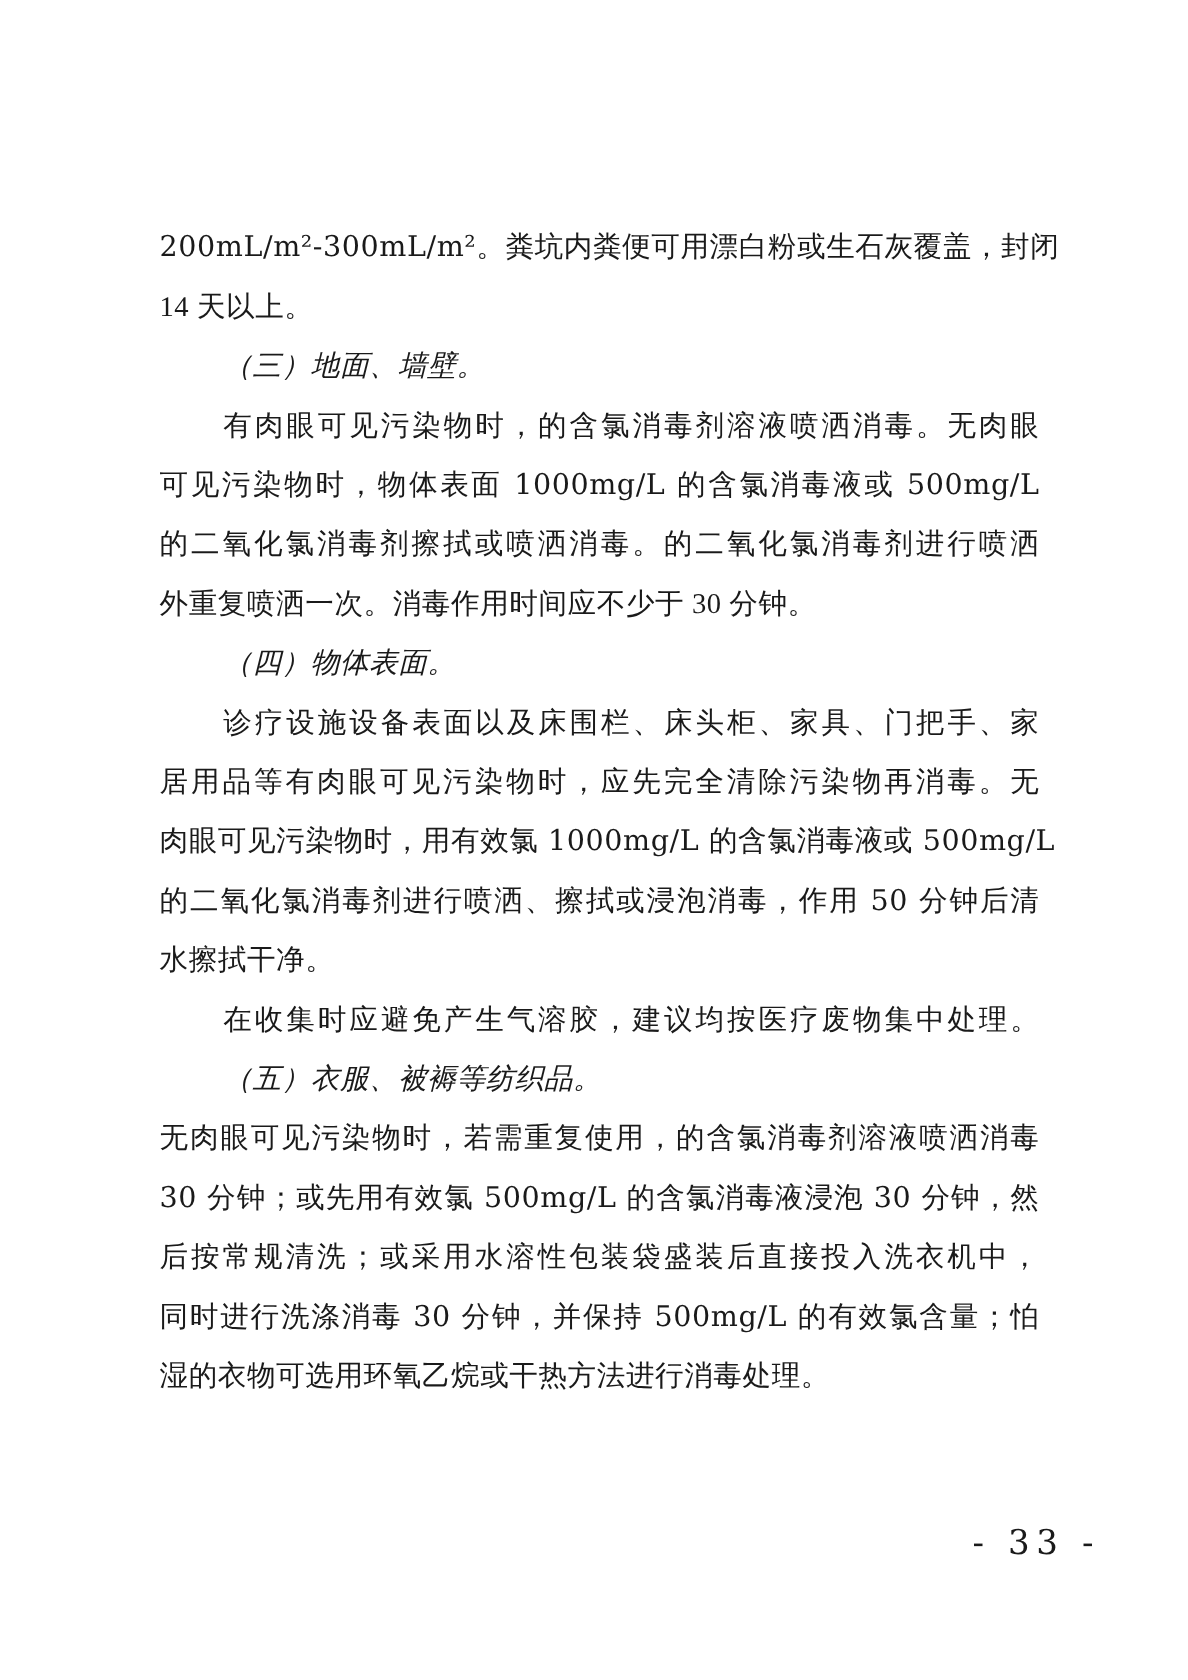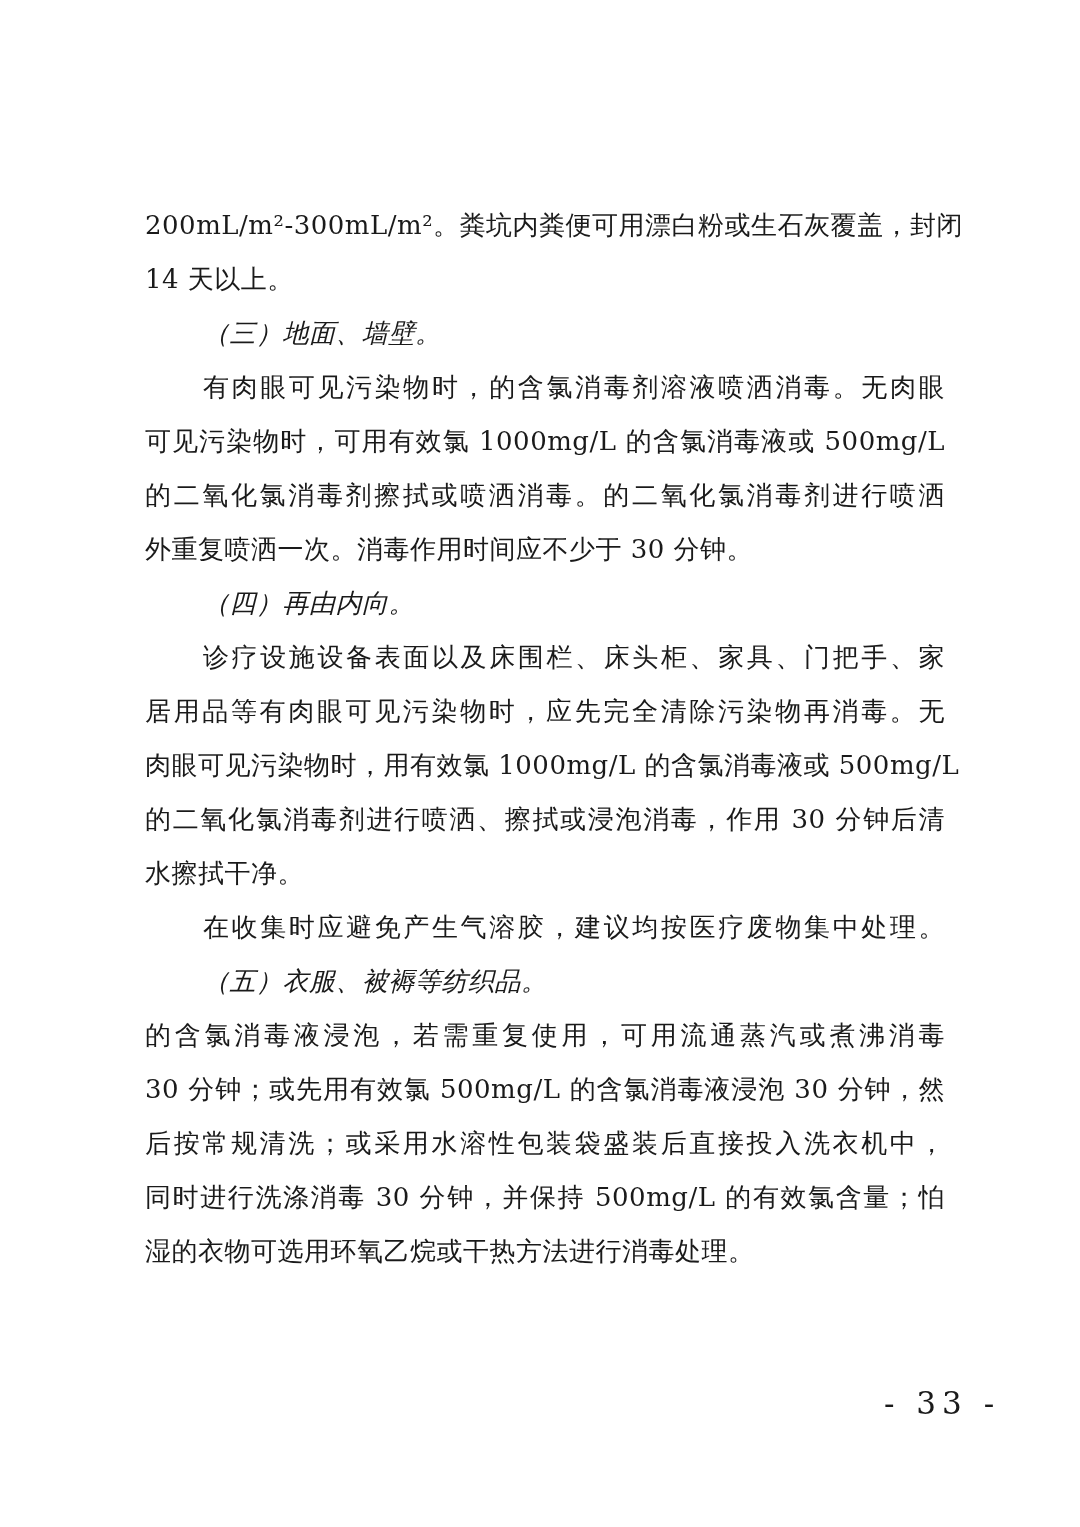--- a/index.html
+++ b/index.html
@@ -1,48 +1,48 @@
 <!DOCTYPE html>
 <html><head>
 <meta charset="utf-8">
 <style>
   html, body { margin: 0; padding: 0; background: #ffffff; }
   body { width: 1080px; height: 1527px; position: relative; overflow: hidden;
          font-family: "DejaVu Serif", "Liberation Serif", serif; color: #1a1a1a; }
   .page { position: absolute; left: 145px; top: 198px; width: 800px; }
   .line { height: 54px; line-height: 54px; font-size: 26px; white-space: nowrap;
           text-align: justify; text-align-last: justify; letter-spacing: 0.5px; }
-  .line.last { text-align-last: left; }
+  .line.last { text-align-last: left; font-family: Liberation Serif, serif; }
   .indent { padding-left: 58px; }
   .heading { padding-left: 58px; text-align-last: left; font-style: italic; }
   .page-number { position: absolute; left: 884px; top: 1385px; font-size: 31px;
                  letter-spacing: 6px; white-space: nowrap; }
 </style>
 </head>
 <body>
 
 <div class="page">
   <div class="line">200mL/m²-300mL/m²。粪坑内粪便可用漂白粉或生石灰覆盖，封闭</div>
   <div class="line last">14 天以上。</div>
 
   <div class="line heading">（三）地面、墙壁。</div>
   <div class="line indent">有肉眼可见污染物时，的含氯消毒剂溶液喷洒消毒。无肉眼</div>
-  <div class="line">可见污染物时，可用有效氯 1000mg/L 的含氯消毒液或 500mg/L</div>
+  <div class="line">可见污染物时，物体表面 1000mg/L 的含氯消毒液或 500mg/L</div>
   <div class="line">的二氧化氯消毒剂擦拭或喷洒消毒。的二氧化氯消毒剂进行喷洒</div>
   <div class="line last">外重复喷洒一次。消毒作用时间应不少于 30 分钟。</div>
 
-  <div class="line heading">（四）再由内向。</div>
+  <div class="line heading">（四）物体表面。</div>
   <div class="line indent">诊疗设施设备表面以及床围栏、床头柜、家具、门把手、家</div>
   <div class="line">居用品等有肉眼可见污染物时，应先完全清除污染物再消毒。无</div>
   <div class="line">肉眼可见污染物时，用有效氯 1000mg/L 的含氯消毒液或 500mg/L</div>
-  <div class="line">的二氧化氯消毒剂进行喷洒、擦拭或浸泡消毒，作用 30 分钟后清</div>
+  <div class="line">的二氧化氯消毒剂进行喷洒、擦拭或浸泡消毒，作用 50 分钟后清</div>
   <div class="line last">水擦拭干净。</div>
 
   <div class="line indent">在收集时应避免产生气溶胶，建议均按医疗废物集中处理。</div>
   <div class="line heading">（五）衣服、被褥等纺织品。</div>
-  <div class="line">的含氯消毒液浸泡，若需重复使用，可用流通蒸汽或煮沸消毒</div>
+  <div class="line">无肉眼可见污染物时，若需重复使用，的含氯消毒剂溶液喷洒消毒</div>
   <div class="line">30 分钟；或先用有效氯 500mg/L 的含氯消毒液浸泡 30 分钟，然</div>
   <div class="line">后按常规清洗；或采用水溶性包装袋盛装后直接投入洗衣机中，</div>
   <div class="line">同时进行洗涤消毒 30 分钟，并保持 500mg/L 的有效氯含量；怕</div>
   <div class="line last">湿的衣物可选用环氧乙烷或干热方法进行消毒处理。</div>
 </div>
 
 <div class="page-number">- 33 -</div>
 
 </body></html>

